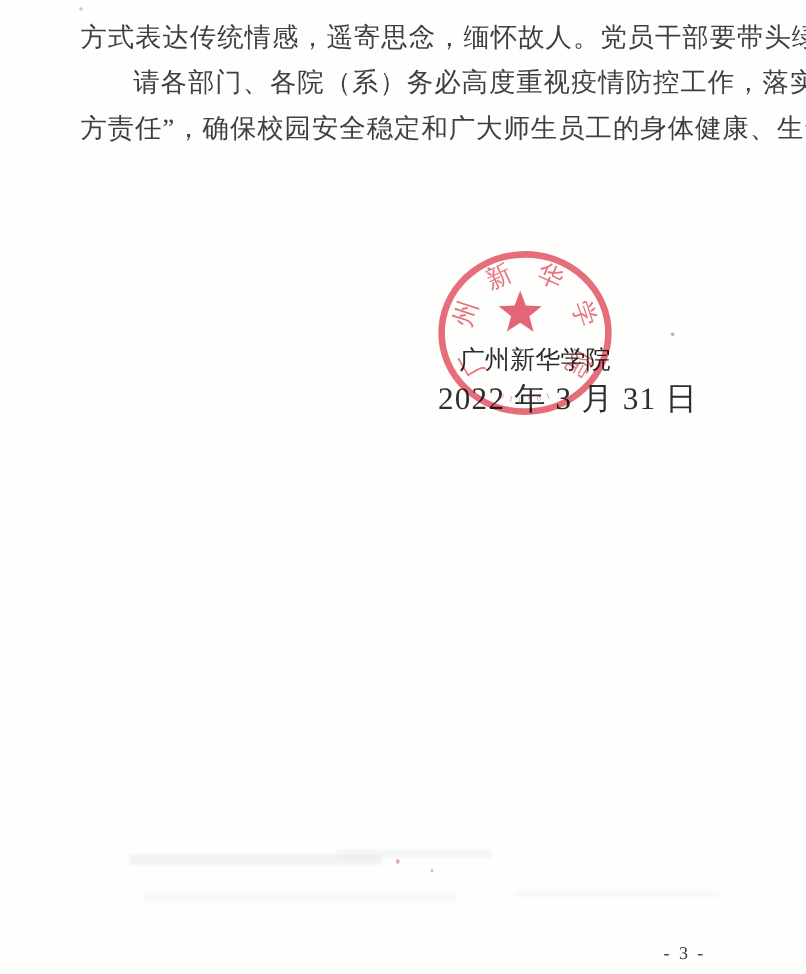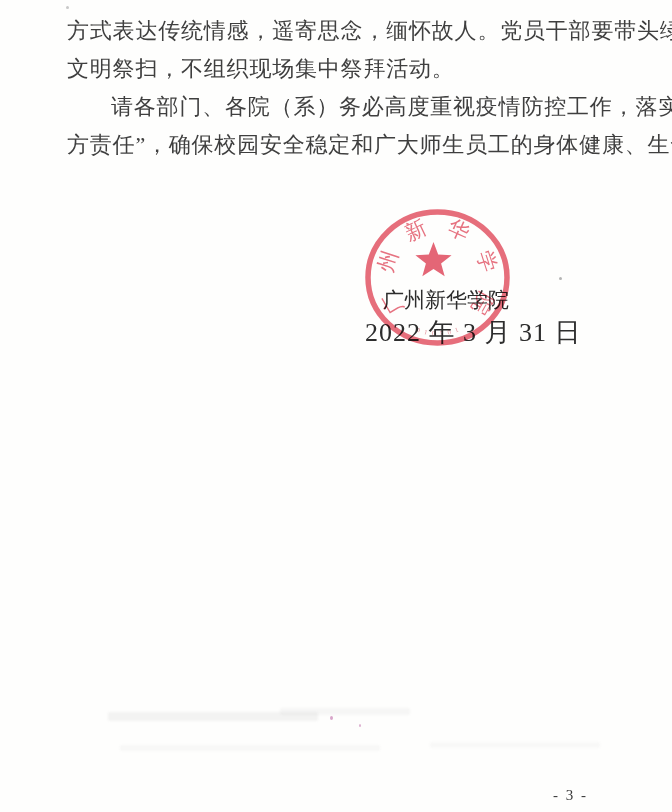--- a/index.html
+++ b/index.html
@@ -50,21 +50,20 @@
   .speck{border-radius:50%;}
 </style>
 </head>
 <body>
 
 <div class="page">
 
   <div class="body-text">
     <div>
       <div class="body-line">方式表达传统情感，遥寄思念，缅怀故人。党员干部要带头绿色</div>
-      <div class="body-line">文明祭扫，不组织现场集中祭拜活动。</div>
     </div>
     <div>
       <div class="body-line indent">请各部门、各院（系）务必高度重视疫情防控工作，落实“四</div>
       <div class="body-line">方责任”，确保校园安全稳定和广大师生员工的身体健康、生命</div>
     </div>
   </div>
 
   <div class="sig-org">广州新华学院</div>
   <div class="sig-date">2022 年 3 月 31 日</div>
 

